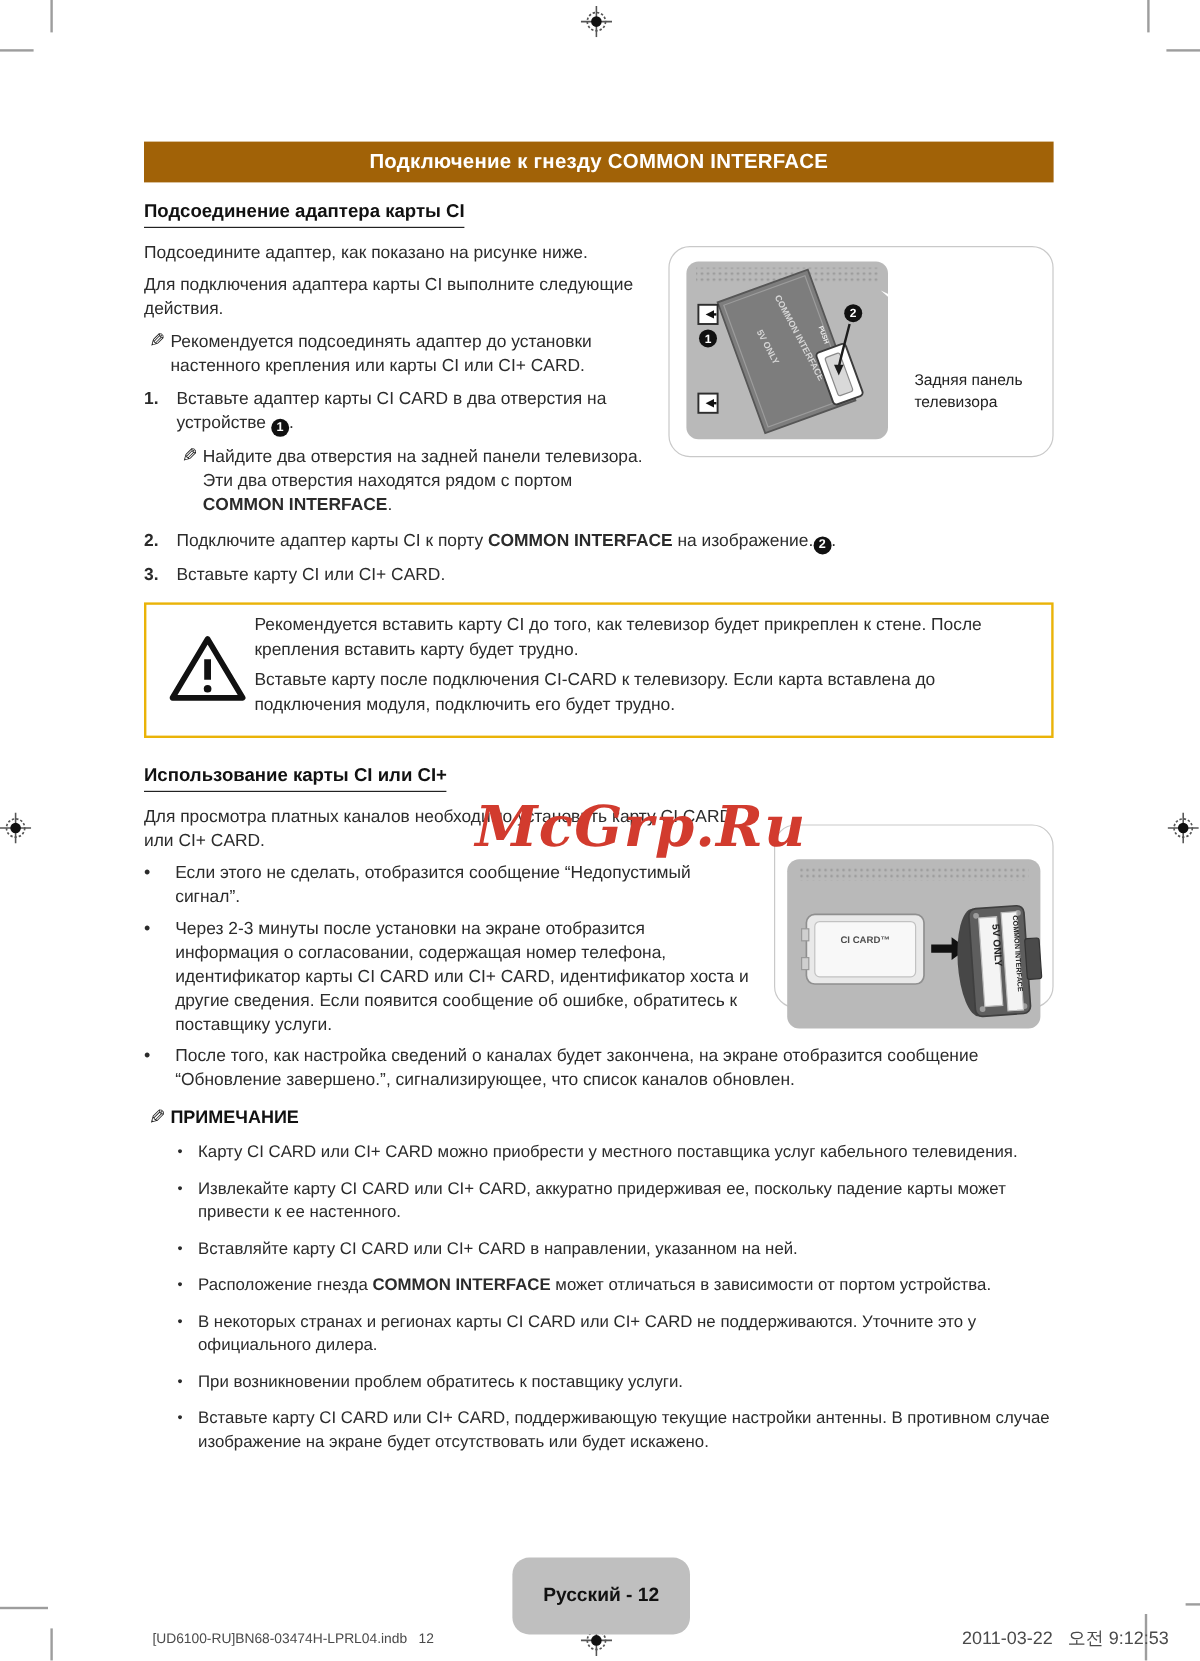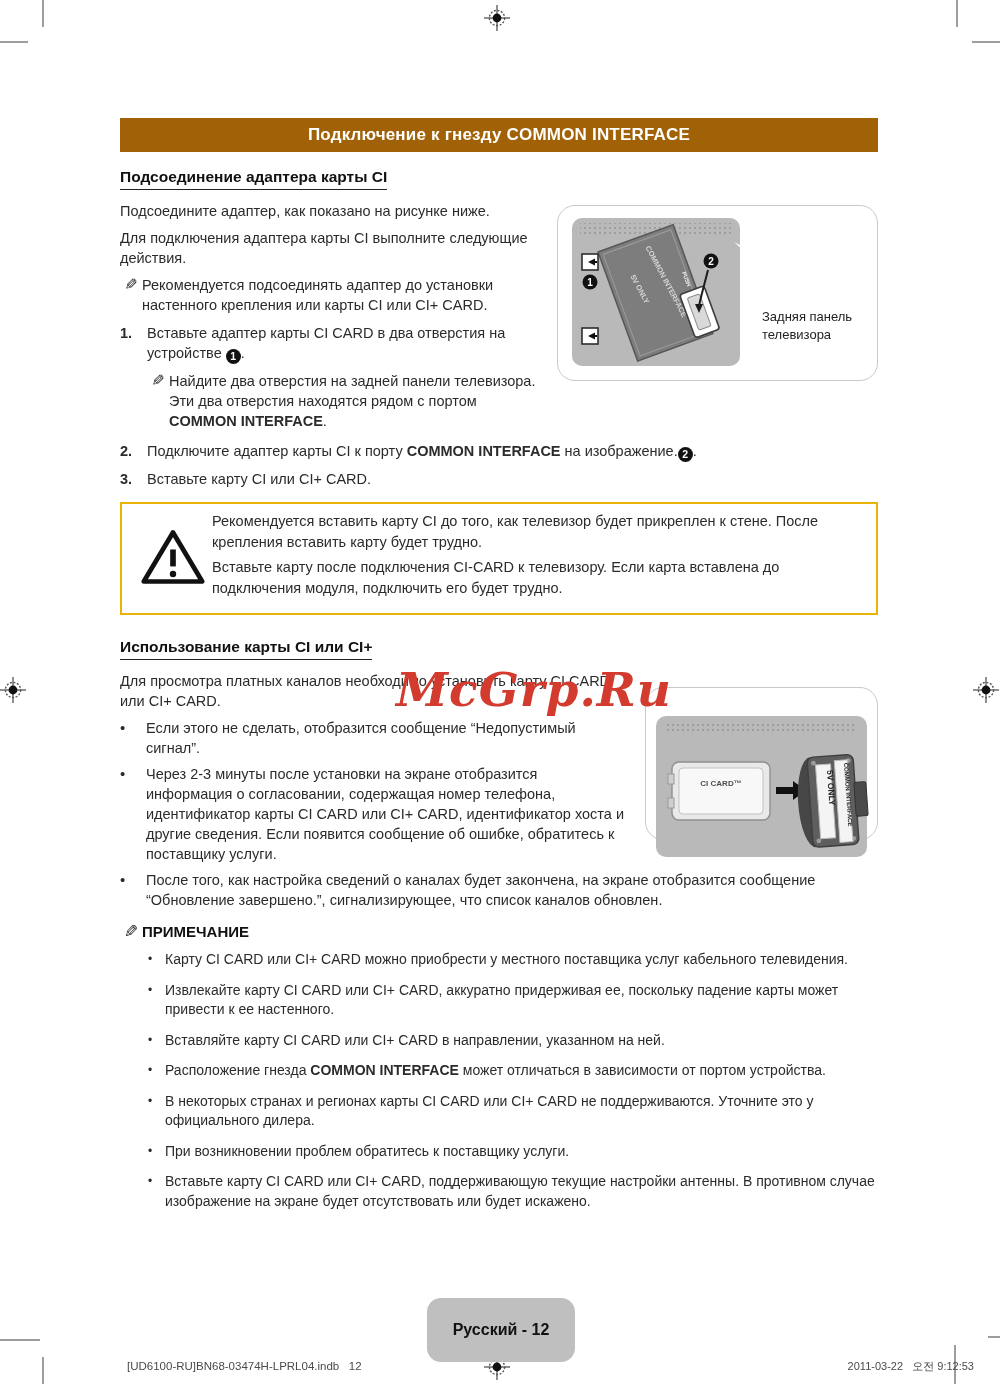--- a/index.html
+++ b/index.html
@@ -54,21 +54,21 @@
   .small-bullets .bt{flex:1;}
   
   .watermark{position:absolute;left:396px;top:664px;font-family:"DejaVu Serif","Liberation Serif",serif;
              font-style:italic;font-weight:bold;font-size:47px;line-height:52px;color:#d23b2e;
              letter-spacing:1px;z-index:30;pointer-events:none;}
   
   .footer-badge{position:absolute;left:427px;top:1298px;width:148px;height:64px;background:#bfbfbf;
                 border-radius:14px;display:flex;align-items:center;justify-content:center;
                 font-size:16px;font-weight:bold;color:#111;}
   .print-left{position:absolute;left:95px;top:1356px;font-size:11.5px;color:#4a4a4a;white-space:pre;margin-left:32px;}
-  .print-right{position:absolute;right:26px;top:1356px;font-size:11px;color:#4a4a4a;white-space:pre;}
+  .print-right{position:absolute;right:26px;top:1356px;font-size:15px;color:#4a4a4a;white-space:pre;}
   
   .crop{position:absolute;background:#9d9d9d;}
   .reg{position:absolute;width:26px;height:26px;}
 </style>
 </head>
 <body>
 
 <div class="page">
 
   <div class="crop" style="left:42px;top:0;width:2px;height:27px;"></div>

